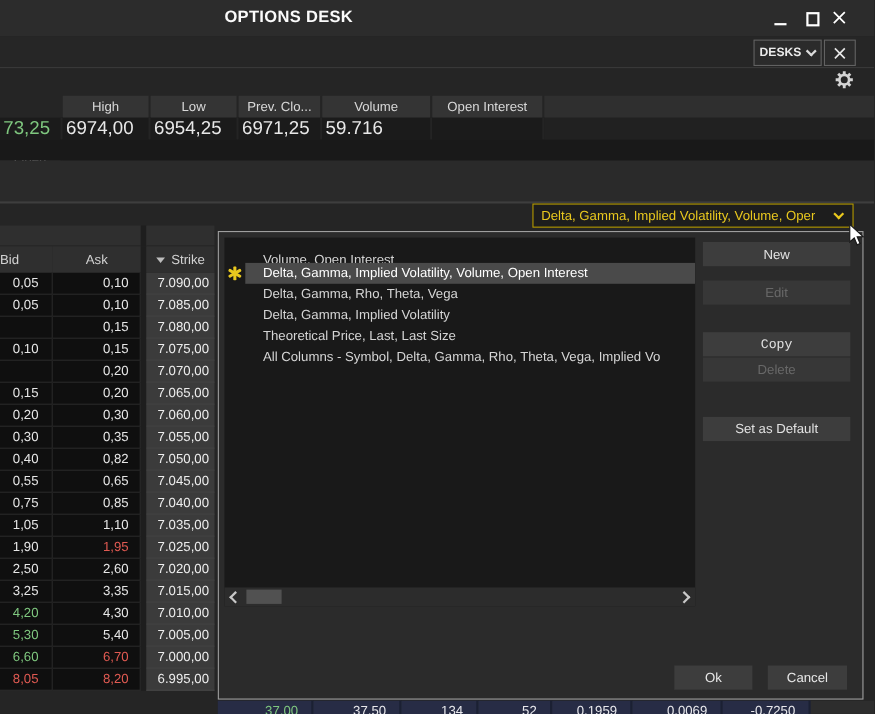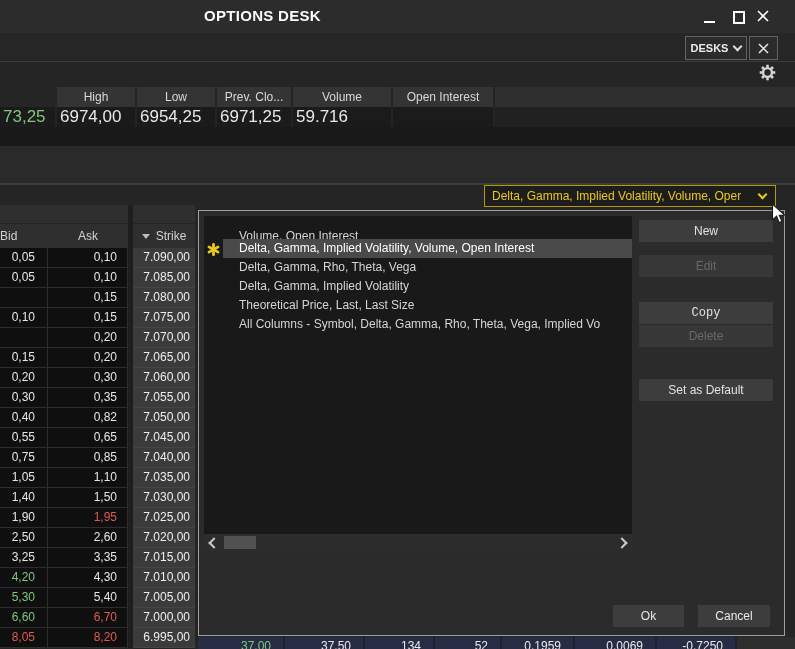--- a/index.html
+++ b/index.html
@@ -254,26 +254,20 @@
           <div class="cr-gap"></div>
           <div class="cr-strike">7.040,00</div>
         </div>
         <div class="chain-row">
           <div class="cr-bid">1,05</div>
           <div class="cr-ask">1,10</div>
           <div class="cr-gap"></div>
           <div class="cr-strike">7.035,00</div>
         </div>
         <div class="chain-row">
-          <div class="cr-bid">1,40</div>
-          <div class="cr-ask">1,50</div>
-          <div class="cr-gap"></div>
-          <div class="cr-strike">7.030,00</div>
-        </div>
-        <div class="chain-row">
           <div class="cr-bid">1,90</div>
           <div class="cr-ask c-red">1,95</div>
           <div class="cr-gap"></div>
           <div class="cr-strike">7.025,00</div>
         </div>
         <div class="chain-row">
           <div class="cr-bid">2,50</div>
           <div class="cr-ask">2,60</div>
           <div class="cr-gap"></div>
           <div class="cr-strike">7.020,00</div>

